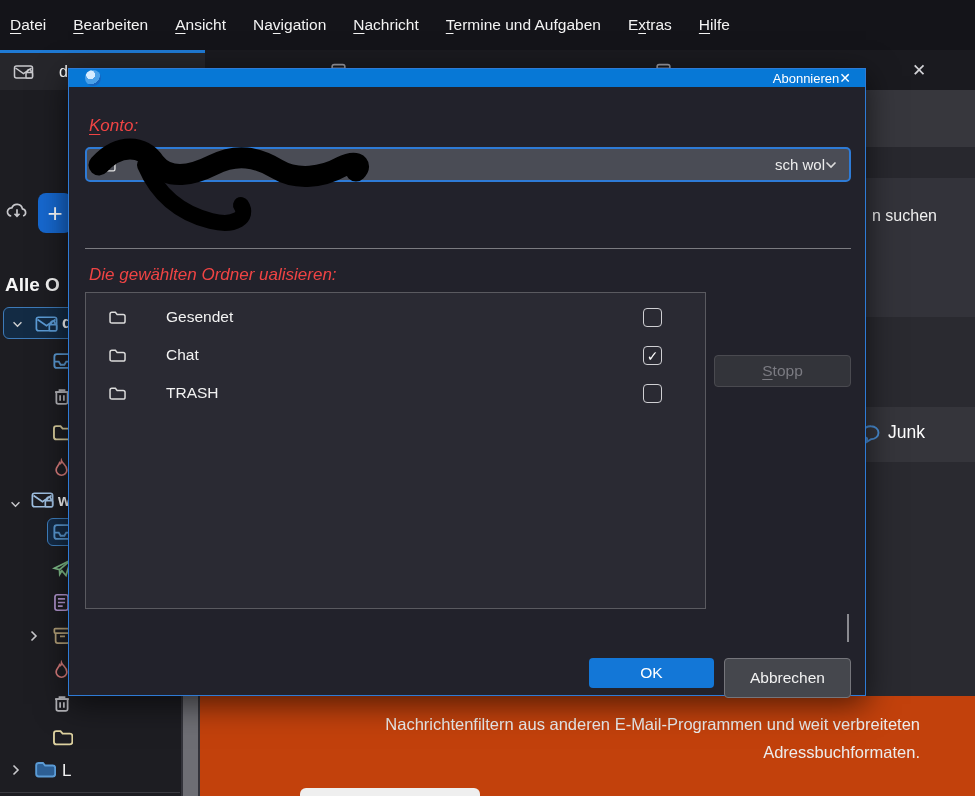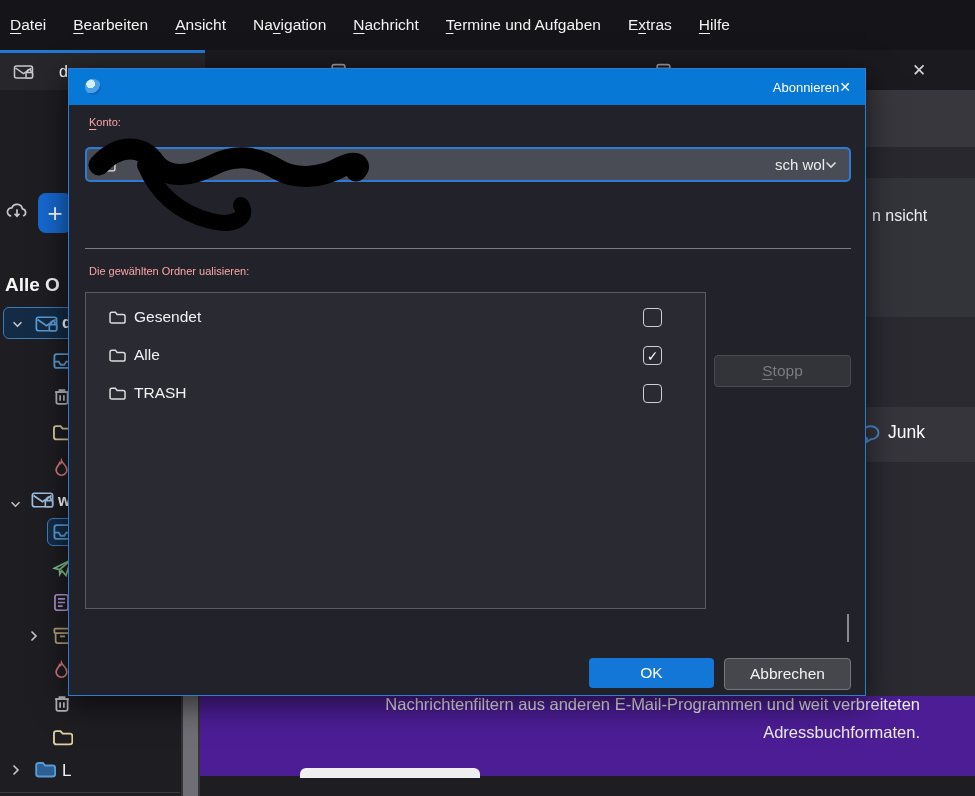--- a/index.html
+++ b/index.html
@@ -41,21 +41,21 @@
                    border-radius:6px; background:#152c47; }
   .chev-r { width:8px; height:12px; color:#c8c8cc; }
   .local-label { position:absolute; left:62px; top:671px; font-size:17px; color:#f0f0f0; }
   .side-divider { position:absolute; left:0; top:702px; width:180px; height:1px; background:#3a3a40; }
 
   
   .splitter { position:absolute; left:181px; top:90px; width:19px; height:706px; background:#33333a; }
   .splitter .thumb { position:absolute; left:2px; top:606px; width:15px; height:100px; background:#6e6e74; }
 
   
-  .content-bottom { position:absolute; left:200px; top:676px; width:775px; height:100px; background:#4c1d95; }
+  .content-bottom { position:absolute; left:200px; top:696px; width:775px; height:100px; background:#c2410c; }
   .content-bottom .para { position:absolute; left:40px; top:14px; width:680px; font-size:16.5px;
                           line-height:28px; color:#ececec; }
   .partial-btn { position:absolute; left:100px; top:92px; width:180px; height:10px; background:#efefef;
                  border-radius:6px 6px 0 0; }
 
   
   .rpanel { position:absolute; left:866px; top:90px; width:109px; height:606px; }
   .band { position:absolute; left:0; width:109px; }
   .b1 { top:0; height:57px; background:#37373d; }
   .b2 { top:57px; height:31px; background:#28282e; }
@@ -63,56 +63,56 @@
   .b4 { top:227px; height:90px; background:#2a2a30; }
   .b5 { top:317px; height:55px; background:#35353b; }
   .b6 { top:372px; height:234px; background:#2a2a30; }
   .rsearch { position:absolute; left:6px; top:117px; font-size:16px; color:#f0f0f0; white-space:nowrap; }
   .chat-icn { position:absolute; left:-6px; top:334px; width:22px; height:20px; color:#4a90d9; }
   .chat-label { position:absolute; left:22px; top:332px; font-size:17.5px; color:#fff; }
 
   
   .dialog { position:absolute; left:68px; top:68px; width:798px; height:628px; background:#22222b;
             border:1px solid #2e7bd6; box-shadow:0 8px 30px rgba(0,0,0,.6); }
-  .dlg-titlebar { position:absolute; left:0; top:0; width:100%; height:36px; background:#0778d6;
+  .dlg-titlebar { position:absolute; left:0; top:0; width:100%; height:18px; background:#0778d6;
                   display:flex; align-items:center; padding:0 14px 0 16px; }
   .tb-icon { width:16px; height:16px; border-radius:50%;
              background:radial-gradient(circle at 35% 30%, #d6ecff 0 28%, #4aa0e8 30% 60%, #1565c0 62% 100%); }
   .dlg-title { margin-left:9px; font-size:13px; color:#fff; flex:1; }
   .dlg-close { font-size:14px; color:#fff; cursor:pointer; }
-  .dlg-label { position:absolute; left:20px; font-size:11px; color:#fca5a5; }
+  .dlg-label { position:absolute; left:20px; font-size:17px; color:#ef4444;font-style:italic; }
   .dlg-label u, .dlg-tab u, .dlg-btn u { text-underline-offset:3px; }
   .dlg-select { position:absolute; left:16px; top:78px; width:766px; height:35px; background:#4a4c55;
                 border:2px solid #2e7bd6; border-radius:5px; display:flex; align-items:center;
                 padding:0 12px 0 10px; color:#ededed; font-size:15px; }
   .dlg-select .env { width:19px; height:15px; color:#e2e2e2; margin-right:8px; flex:none; }
   .dlg-select .val { flex:1; white-space:nowrap; overflow:hidden; }
   .dlg-select .chev { width:12px; height:8px; color:#dcdcdc; flex:none; }
   .scribble { position:absolute; left:10px; top:66px; width:340px; height:112px; pointer-events:none; z-index:5; }
   .dlg-tab { position:absolute; left:16px; top:137px; width:134px; height:42px; background:#3e4046;
              border-bottom:3px solid #2e7bd6; color:#f2f2f2; font-size:15.5px;
              display:flex; align-items:center; justify-content:center; }
   .dlg-tabline { position:absolute; left:16px; top:179px; width:766px; height:1px; background:#7b7b80; }
   .dlg-list { position:absolute; left:16px; top:223px; width:621px; height:317px; background:#2a2a33;
               border:1px solid #5a5a60; padding-top:5px; }
-  .folder-row { position:relative; height:38px; display:flex; align-items:center; padding-left:22px; }
+  .folder-row { position:relative; height:38px; display:flex; align-items:center; padding-left:22px;gap:32px; }
   .folder-row .f-icn { width:18px; height:15px; color:#dcdcdc; margin-right:8px; flex:none; }
   .folder-row .f-name { font-size:15.5px; color:#f2f2f2; }
   .folder-row .cbx { position:absolute; left:557px; top:10px; width:19px; height:19px;
                      border:1.6px solid #cfcfd3; border-radius:4px; color:#fff; font-size:14px;
                      display:flex; align-items:center; justify-content:center; }
   .folder-row .cbx::after { content:""; }
   .folder-row .cbx.checked::after { content:"\2713"; }
   .dlg-btn { position:absolute; border-radius:4px; font-size:15.5px; display:flex; align-items:center;
              justify-content:center; cursor:pointer; }
   .btn-refresh { left:645px; top:229px; width:137px; height:32px; background:#3d3f45; border:1px solid #73737a; color:#f2f2f2; }
   .btn-stop { left:645px; top:269px; width:137px; height:32px; background:#33343a; border:1px solid #4a4a50; color:#7b7b82;margin-top:17px; }
   .grip { position:absolute; left:778px; top:545px; width:2px; height:28px; background:#8a8a90; }
   .btn-ok { left:520px; top:589px; width:125px; height:30px; background:#1377d7; color:#fff; }
-  .btn-cancel { left:655px; top:589px; width:127px; height:32px; background:#45474d; border:1px solid #75757b; color:#f2f2f2; }
+  .btn-cancel { left:655px; top:589px; width:127px; height:40px; background:#45474d; border:1px solid #75757b; color:#f2f2f2; }
 </style>
 </head>
 <body>
 
 <div class="app">
 
   <div class="menubar">
     <span><u>D</u>atei</span>
     <span><u>B</u>earbeiten</span>
     <span><u>A</u>nsicht</span>
@@ -291,21 +291,21 @@
     <div class="partial-btn"></div>
   </div>
 
   <div class="rpanel">
     <div class="band b1"></div>
     <div class="band b2"></div>
     <div class="band b3"></div>
     <div class="band b4"></div>
     <div class="band b5"></div>
     <div class="band b6"></div>
-    <div class="rsearch">n nsicht</div>
+    <div class="rsearch">n suchen</div>
     <span class="icn chat-icn">
       <svg viewBox="0 0 16 16" fill="none" stroke="currentColor" stroke-width="1.5">
           <path d="M8 1.8 a6 5.2 0 0 1 0 10.4 l-3.2 2 v-2.7 A6 5.2 0 0 1 8 1.8 Z"></path>
         </svg>
     </span>
     <span class="chat-label">Junk</span>
   </div>
 
   <div class="dialog">
     <div class="dlg-titlebar">
@@ -351,21 +351,21 @@
           <span class="f-name">Gesendet</span>
           <span class="cbx"></span>
         </div>
 
         <div class="folder-row">
           <span class="icn f-icn" style="position:static">
             <svg viewBox="0 0 16 14" fill="none" stroke="currentColor" stroke-width="1.4">
               <path d="M1.5 4 q0 -1.8 1.8 -1.8 h3.2 l1.6 1.9 h5.6 q1.8 0 1.8 1.8 v4.5 q0 1.8 -1.8 1.8 h-10.4 q-1.8 0 -1.8 -1.8 z"></path>
             </svg>
           </span>
-          <span class="f-name">Alle</span>
+          <span class="f-name">Chat</span>
           <span class="cbx checked"></span>
         </div>
 
         <div class="folder-row">
           <span class="icn f-icn" style="position:static">
             <svg viewBox="0 0 16 14" fill="none" stroke="currentColor" stroke-width="1.4">
               <path d="M1.5 4 q0 -1.8 1.8 -1.8 h3.2 l1.6 1.9 h5.6 q1.8 0 1.8 1.8 v4.5 q0 1.8 -1.8 1.8 h-10.4 q-1.8 0 -1.8 -1.8 z"></path>
             </svg>
           </span>
           <span class="f-name">TRASH</span>

